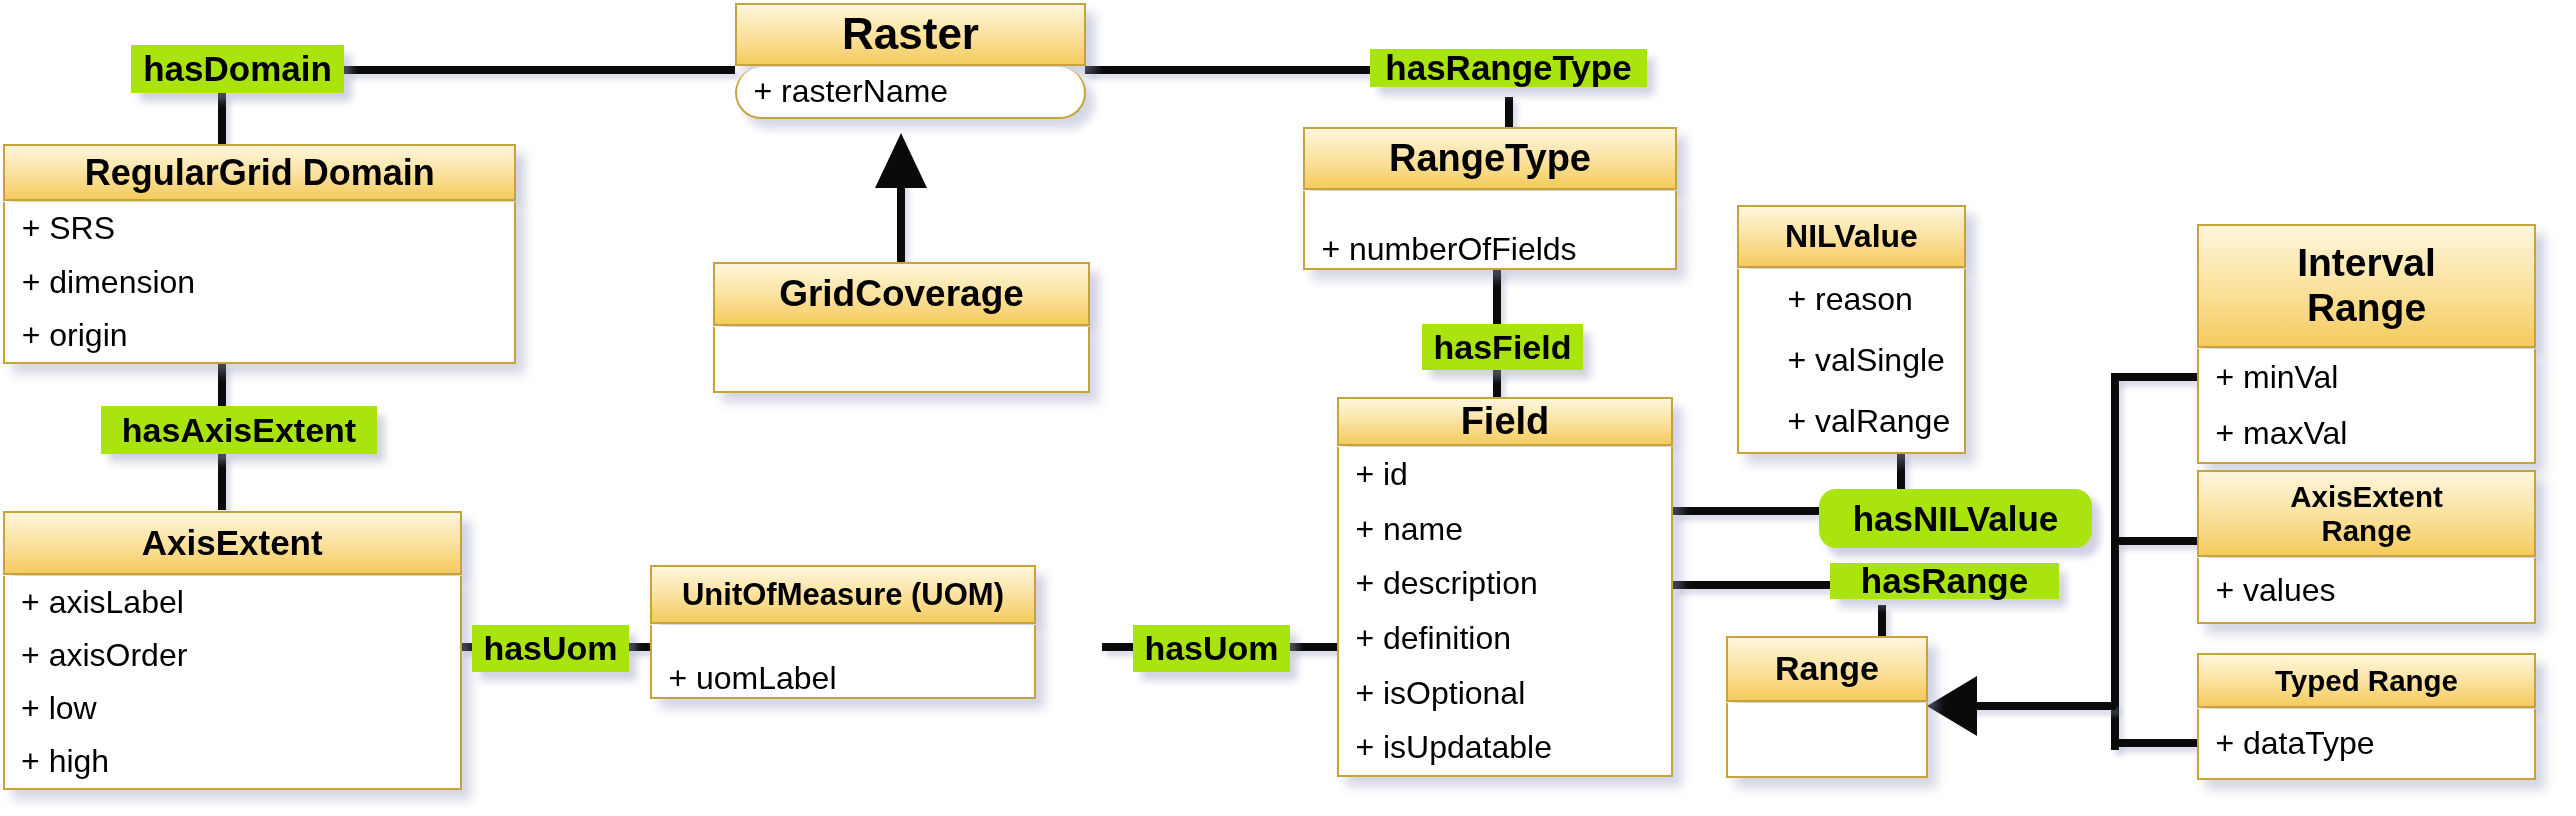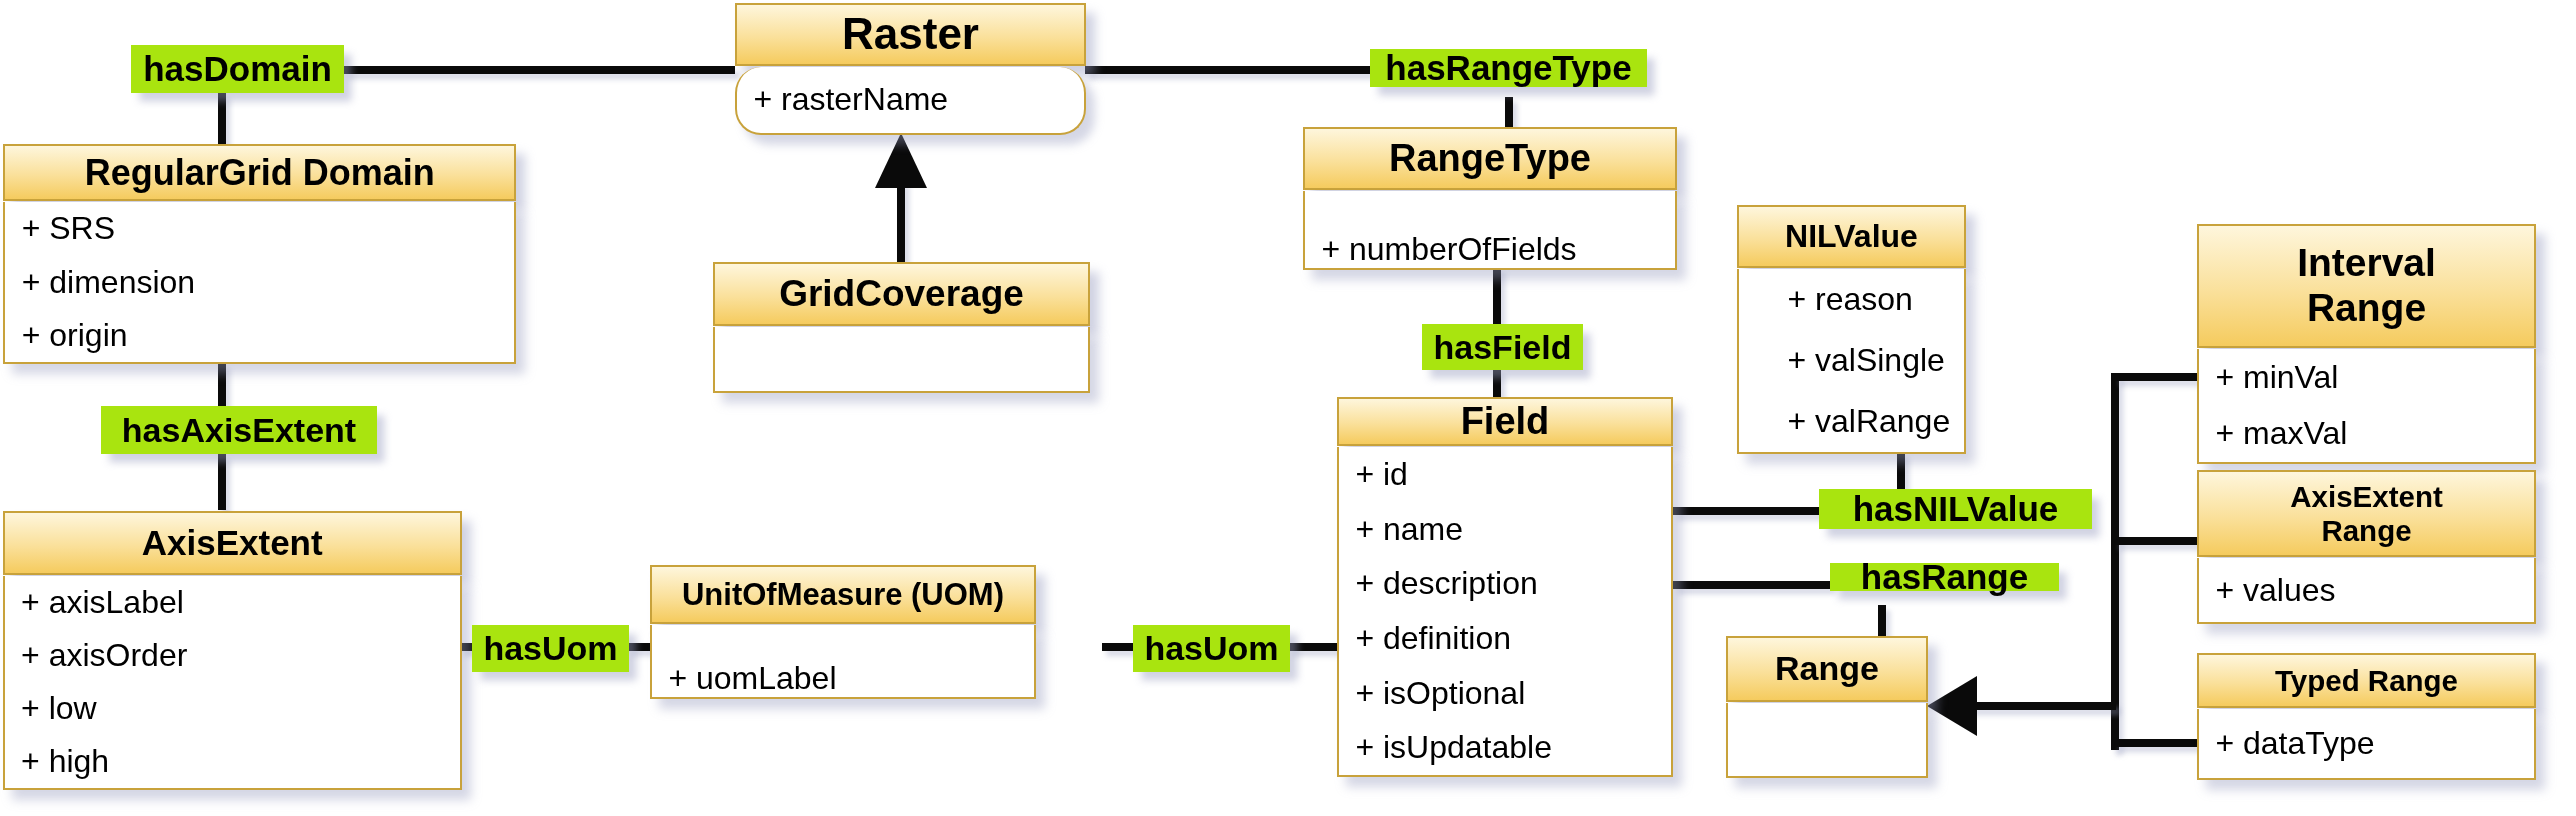--- a/index.html
+++ b/index.html
@@ -84,21 +84,21 @@
   <div class="ln" style="left:2115px;top:373px;width:82px;height:7.6px;"></div>
   <div class="ln" style="left:2115px;top:537px;width:82px;height:7.6px;"></div>
   <div class="ln" style="left:2115px;top:739px;width:82px;height:7.6px;"></div>
   <div class="ln" style="left:1969px;top:702px;width:147px;height:7.6px;"></div>
   <div class="arrow-left" style="left:1927px;top:676px;"></div>
   <div class="ln" style="left:897px;top:180px;width:7.6px;height:82px;"></div>
   <div class="arrow-up" style="left:875px;top:133px;"></div>
 
   <div class="box" style="left:735px;top:2.7px;width:351px;">
     <div class="hdr" style="height:63px;font-size:44px;">Raster</div>
-    <div class="bdy" style="height:68px;border-radius:26px;">
+    <div class="bdy" style="height:52px;border-radius:26px;">
       <div class="attr">+ rasterName</div>
     </div>
   </div>
 
   <div class="box" style="left:3.3px;top:144px;width:513px;">
     <div class="hdr" style="height:57px;font-size:36px;">RegularGrid Domain</div>
     <div class="bdy" style="height:162px;">
       <div class="attr">+ SRS</div>
       <div class="attr">+ dimension</div>
       <div class="attr">+ origin</div>
@@ -187,17 +187,17 @@
       <div class="attr">+ dataType</div>
     </div>
   </div>
 
   <div class="rel" style="left:131px;top:45px;width:213px;height:48px;font-size:35px;">hasDomain</div>
   <div class="rel" style="left:101px;top:406px;width:276px;height:48px;font-size:34px;">hasAxisExtent</div>
   <div class="rel" style="left:472px;top:625px;width:157px;height:47px;font-size:34px;">hasUom</div>
   <div class="rel" style="left:1133px;top:625px;width:157px;height:47px;font-size:34px;">hasUom</div>
   <div class="rel" style="left:1370px;top:49px;width:277px;height:38px;font-size:35px;">hasRangeType</div>
   <div class="rel" style="left:1422px;top:324px;width:161px;height:46px;font-size:34px;">hasField</div>
-  <div class="rel" style="left:1819px;top:489px;width:273px;height:40px;font-size:35px;">hasNILValue</div>
-  <div class="rel" style="left:1830px;top:563px;width:229px;height:28px;font-size:35px;">hasRange</div>
+  <div class="rel" style="left:1819px;top:489px;width:273px;height:59px;font-size:35px;border-radius:17px;">hasNILValue</div>
+  <div class="rel" style="left:1830px;top:563px;width:229px;height:36px;font-size:35px;">hasRange</div>
 
 </div>
 
 
 </body></html>

